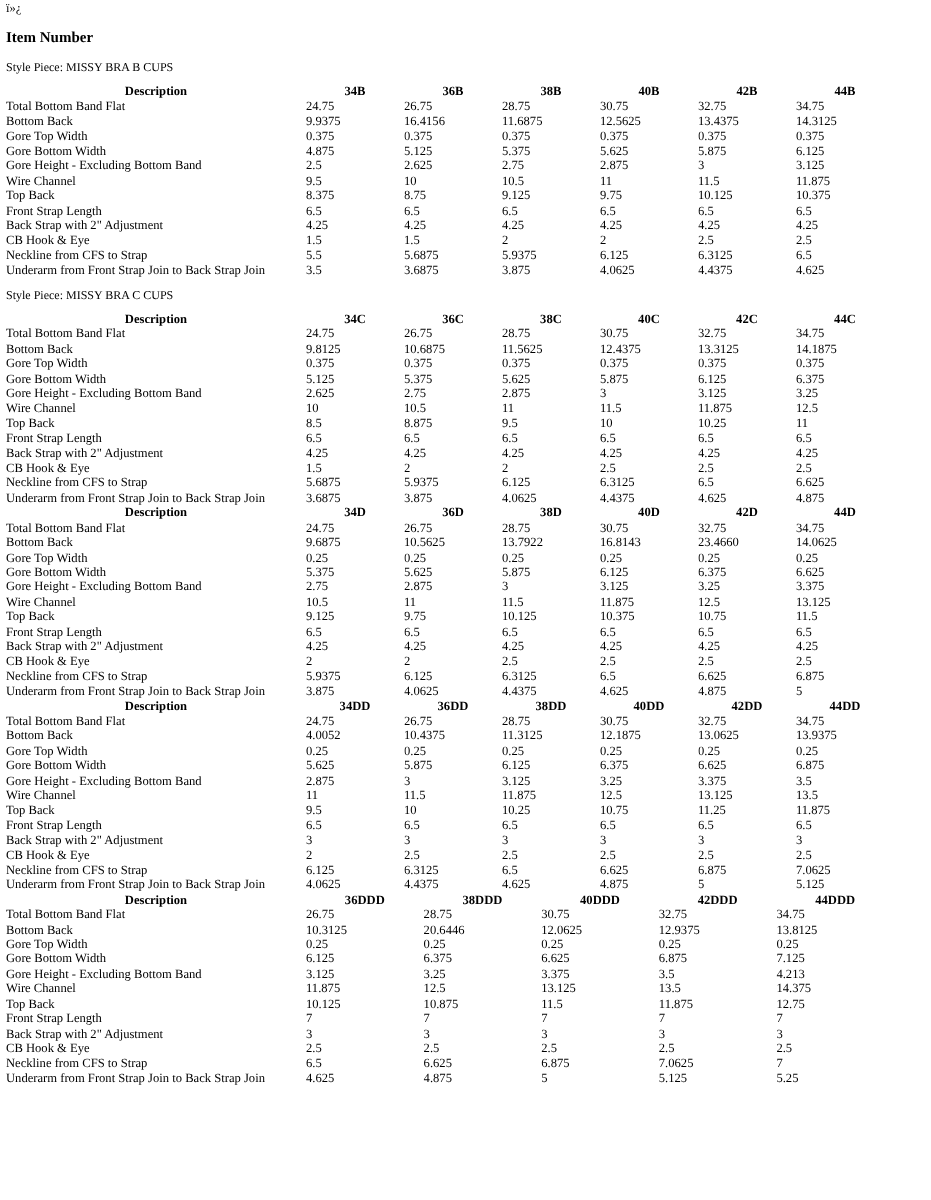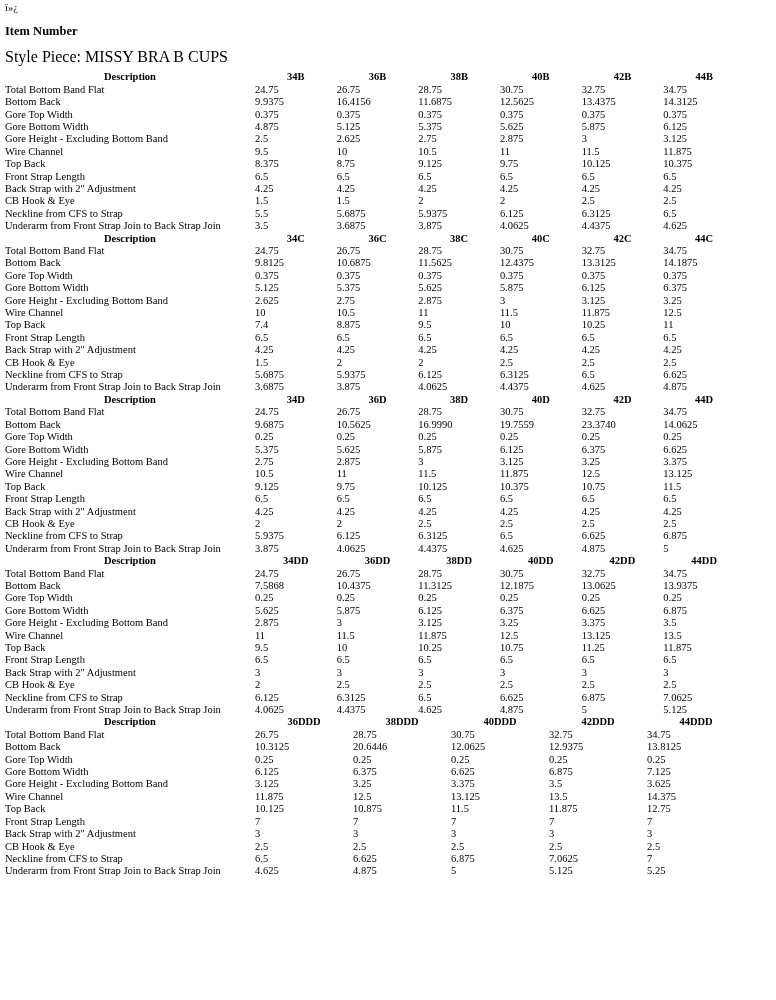--- a/index.html
+++ b/index.html
@@ -20,21 +20,21 @@
     line-height: 12.4px;
   }
   .doc-title {
     margin: 10px 0 12px 0;
     font-size: 12.5px;
     line-height: 14.5px;
     font-weight: bold;
   }
   .style-piece {
     margin: 8px 0;
-    font-size: 16px;
+    font-size: 10px;
     line-height: 12.4px;
     font-weight: normal;
   }
   table.spec-table {
     border-collapse: collapse;
     table-layout: fixed;
     width: 740px;
     margin: 0;
   }
   table.spec-table th,
@@ -187,20 +187,21 @@
             <td>3.5</td>
             <td>3.6875</td>
             <td>3.875</td>
             <td>4.0625</td>
             <td>4.4375</td>
             <td>4.625</td>
           </tr>
         </tbody>
   </table>
 
+  <p class="style-piece">Style Piece: MISSY BRA C CUPS</p>
   <table class="spec-table">
     <colgroup>
           <col style="width: 250px;">
           <col>
           <col>
           <col>
           <col>
           <col>
           <col>
         </colgroup>
@@ -265,21 +266,21 @@
             <td>Wire Channel</td>
             <td>10</td>
             <td>10.5</td>
             <td>11</td>
             <td>11.5</td>
             <td>11.875</td>
             <td>12.5</td>
           </tr>
           <tr>
             <td>Top Back</td>
-            <td>7.4</td>
+            <td>8.5</td>
             <td>8.875</td>
             <td>9.5</td>
             <td>10</td>
             <td>10.25</td>
             <td>11</td>
           </tr>
           <tr>
             <td>Front Strap Length</td>
             <td>6.5</td>
             <td>6.5</td>
@@ -355,23 +356,23 @@
             <td>26.75</td>
             <td>28.75</td>
             <td>30.75</td>
             <td>32.75</td>
             <td>34.75</td>
           </tr>
           <tr>
             <td>Bottom Back</td>
             <td>9.6875</td>
             <td>10.5625</td>
-            <td>16.9990</td>
-            <td>19.7559</td>
-            <td>23.3740</td>
+            <td>13.7922</td>
+            <td>16.8143</td>
+            <td>23.4660</td>
             <td>14.0625</td>
           </tr>
           <tr>
             <td>Gore Top Width</td>
             <td>0.25</td>
             <td>0.25</td>
             <td>0.25</td>
             <td>0.25</td>
             <td>0.25</td>
             <td>0.25</td>
@@ -486,21 +487,21 @@
             <td>Total Bottom Band Flat</td>
             <td>24.75</td>
             <td>26.75</td>
             <td>28.75</td>
             <td>30.75</td>
             <td>32.75</td>
             <td>34.75</td>
           </tr>
           <tr>
             <td>Bottom Back</td>
-            <td>7.5868</td>
+            <td>4.0052</td>
             <td>10.4375</td>
             <td>11.3125</td>
             <td>12.1875</td>
             <td>13.0625</td>
             <td>13.9375</td>
           </tr>
           <tr>
             <td>Gore Top Width</td>
             <td>0.25</td>
             <td>0.25</td>
@@ -644,21 +645,21 @@
             <td>6.625</td>
             <td>6.875</td>
             <td>7.125</td>
           </tr>
           <tr>
             <td>Gore Height - Excluding Bottom Band</td>
             <td>3.125</td>
             <td>3.25</td>
             <td>3.375</td>
             <td>3.5</td>
-            <td>3.625</td>
+            <td>4.213</td>
           </tr>
           <tr>
             <td>Wire Channel</td>
             <td>11.875</td>
             <td>12.5</td>
             <td>13.125</td>
             <td>13.5</td>
             <td>14.375</td>
           </tr>
           <tr>

